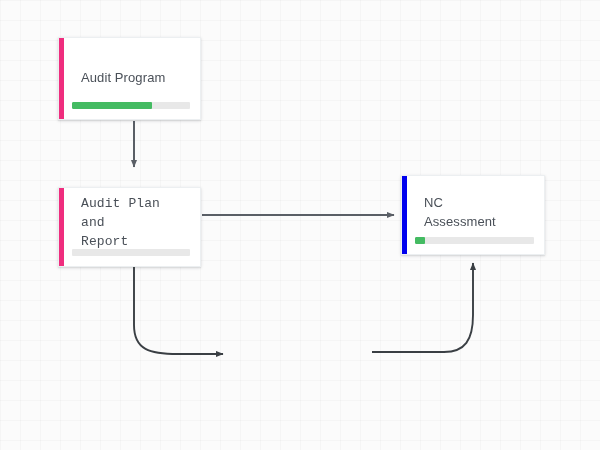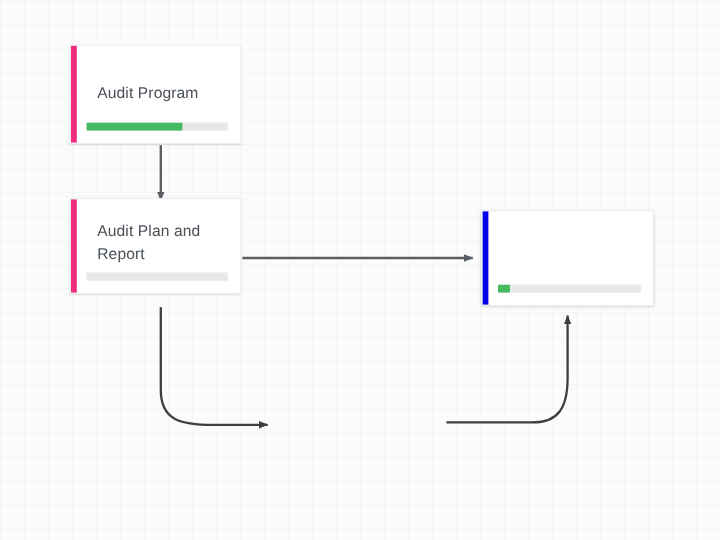--- a/index.html
+++ b/index.html
@@ -103,30 +103,32 @@
   </svg>
 
   <div class="node" style="left:58px; top:37px; width:143px; height:83px;">
     <div class="accent" style="background:#ef2d7e;"></div>
     <div class="node-label">Audit Program</div>
     <div class="progress-track">
       <div class="progress-fill" style="width:68%; background:#44bb62;"></div>
     </div>
   </div>
 
-  <div class="node" style="left:58px; top:165px; width:143px; height:80px;">
+  <div class="node" style="left:58px; top:187px; width:143px; height:80px;font-family:Liberation Mono, monospace;">
     <div class="accent" style="background:#ef2d7e;"></div>
     <div class="node-label">Audit Plan and
 Report</div>
     <div class="progress-track">
       <div class="progress-fill" style="width:0%; background:#44bb62;"></div>
     </div>
   </div>
 
   <div class="node" style="left:401px; top:175px; width:144px; height:80px;">
     <div class="accent" style="background:#0000ee;"></div>
+    <div class="node-label">NC
+Assessment</div>
     <div class="progress-track">
       <div class="progress-fill" style="width:8%; background:#44bb62;"></div>
     </div>
   </div>
 
 
 </div>
 
 </body></html>

